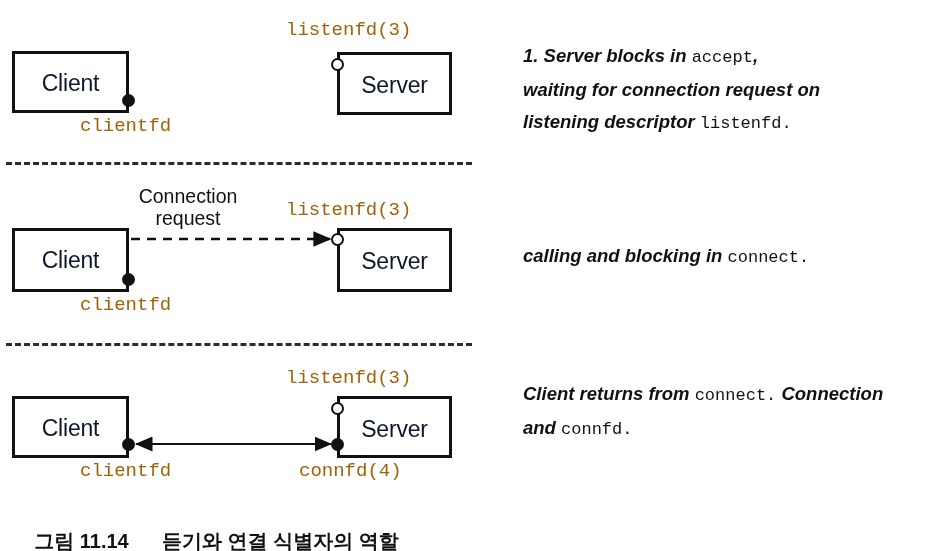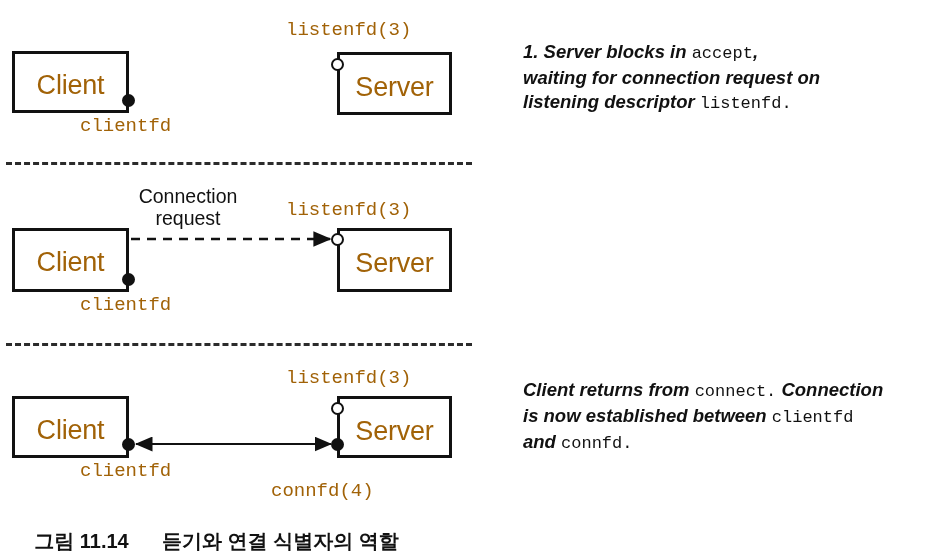--- a/index.html
+++ b/index.html
@@ -23,22 +23,22 @@
     border: 3px solid #111111;
     background: #ffffff;
     box-sizing: border-box;
   }
   .node-label {
     position: absolute;
     left: 0;
     right: 0;
     text-align: center;
     font-family: "Liberation Sans", sans-serif;
-    font-size: 27px;
-    color: #a16207;
+    font-size: 23px;
+    color: #0f172a;
     letter-spacing: -0.2px;
   }
   .client-box .node-label { top: 16px; }
   .server-box .node-label { top: 17px; }
 
   
   .dot-filled {
     position: absolute;
     width: 13px;
     height: 13px;
@@ -83,21 +83,21 @@
     border-top: 3px dashed #2b2b2b;
   }
 
   
   .step-text {
     position: absolute;
     font-family: "Liberation Sans", sans-serif;
     font-style: italic;
     font-weight: bold;
     font-size: 18.5px;
-    line-height: 24px;
+    line-height: 32px;
     color: #111111;
   }
   .step-text .code {
     font-family: "Liberation Mono", "DejaVu Sans Mono", monospace;
     font-style: normal;
     font-weight: normal;
     font-size: 17px;
   }
 
   
@@ -187,47 +187,47 @@
     <div class="dot-filled" style="left:122px; top:273px;"></div>
     <div class="mono-label" style="left:80px; top:294px;">clientfd</div>
 
     <div class="node-box server-box" style="left:337px; top:228px; width:115px; height:64px;">
       <div class="node-label">Server</div>
     </div>
     <div class="circle-open" style="left:331px; top:233px;"></div>
     <div class="mono-label" style="left:286px; top:199px;">listenfd(3)</div>
 
     <div class="step-text" style="left:523px; top:240px; width:410px;">
+      <div>
+        <span>calling and blocking in </span><span class="code">connect.</span>
+      </div>
     </div>
   </div>
 
   <div class="separator" style="left:6px; top:343px; width:466px;"></div>
 
   <div>
 
     <div class="node-box client-box" style="left:12px; top:396px; width:117px; height:62px;">
       <div class="node-label">Client</div>
     </div>
     <div class="dot-filled" style="left:122px; top:438px;"></div>
     <div class="mono-label" style="left:80px; top:460px;">clientfd</div>
 
     <div class="node-box server-box" style="left:337px; top:396px; width:115px; height:62px;">
       <div class="node-label">Server</div>
     </div>
     <div class="circle-open" style="left:331px; top:402px;"></div>
     <div class="mono-label" style="left:286px; top:367px;">listenfd(3)</div>
     <div class="dot-filled" style="left:331px; top:438px;"></div>
-    <div class="mono-label" style="left:271px; top:460px;margin-top:20px;">connfd(4)</div>
+    <div class="mono-label" style="left:299px; top:460px;">connfd(4)</div>
 
     <div class="step-text" style="left:523px; top:378px; width:412px;">
       <div>
         <span>Client returns from </span><span class="code">connect.</span><span> Connection</span>
-      </div>
-      <div>
-        <span>is now established between </span><span class="code">clientfd</span>
       </div>
       <div>
         <span>and </span><span class="code">connfd.</span>
       </div>
     </div>
   </div>
 
   <div class="caption" style="left:12px; top:505px;">
     <span>그림 11.14</span><span>	   </span><span>듣기와 연결 식별자의 역할</span>
   </div>

